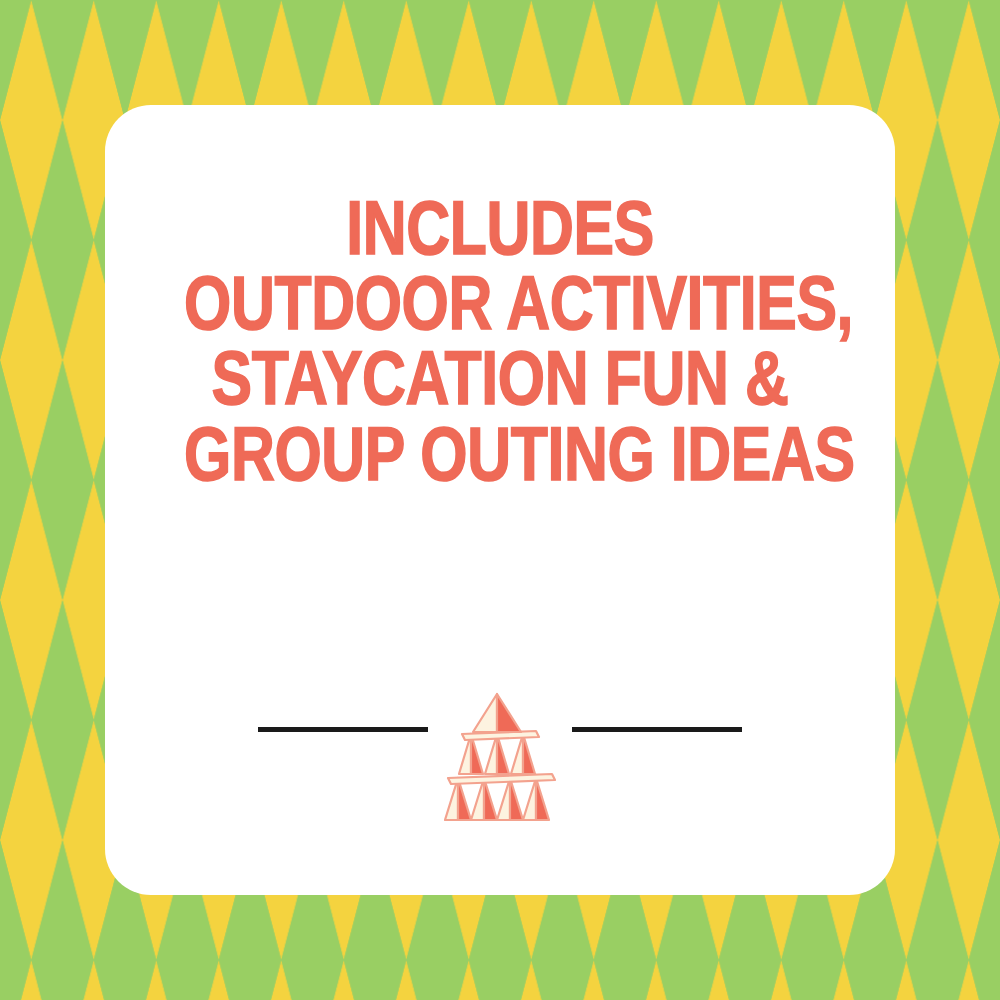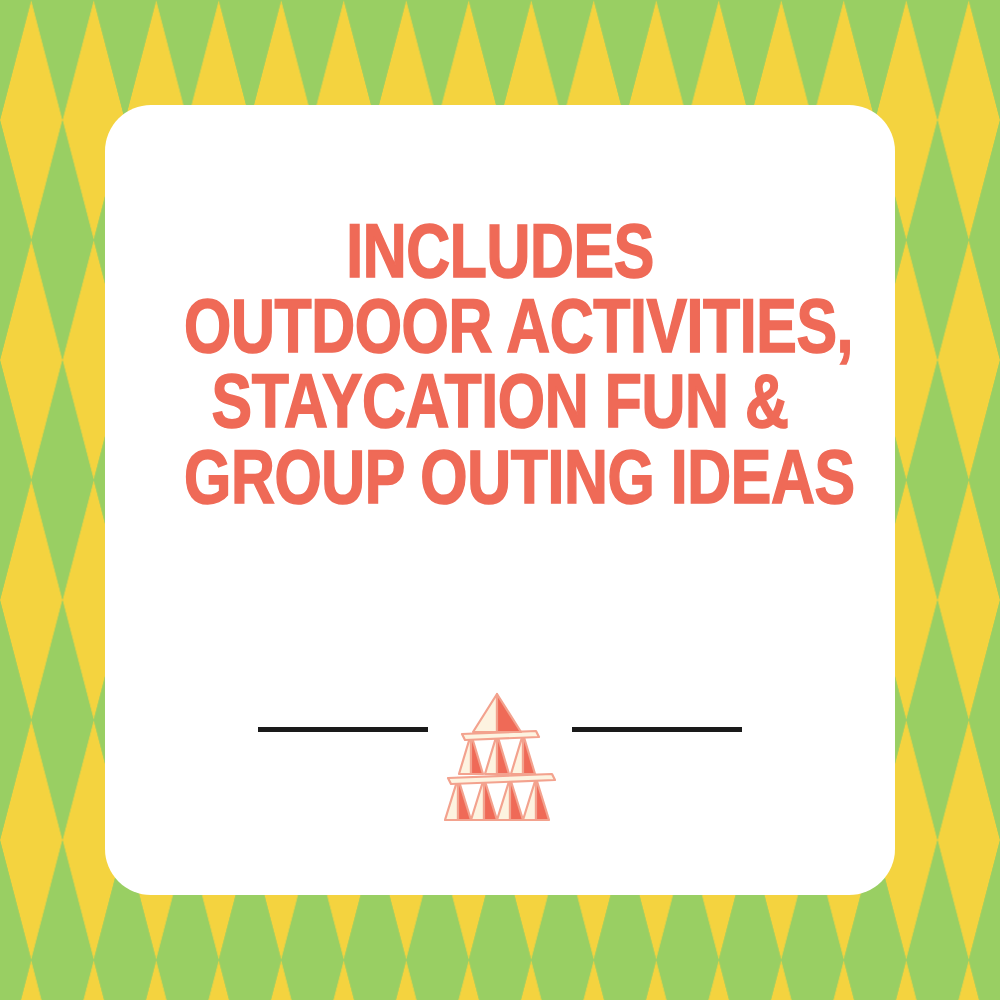--- a/index.html
+++ b/index.html
@@ -39,21 +39,21 @@
     box-sizing: border-box;
     display: flex;
     flex-direction: column;
     align-items: center;
     justify-content: flex-start;
   }
 
   
   #headline {
     width: 100%;
-    margin-top: 108px;
+    margin-top: 85px;
     text-align: center;
     color: #ef6a57;
     font-family: "Liberation Sans Narrow", "Liberation Sans", sans-serif;
     font-weight: 700;
     font-size: 76px;
     line-height: 0.99;
     letter-spacing: -0.5px;
     text-transform: uppercase;
     -webkit-text-stroke: 1.6px #ef6a57;
   }

